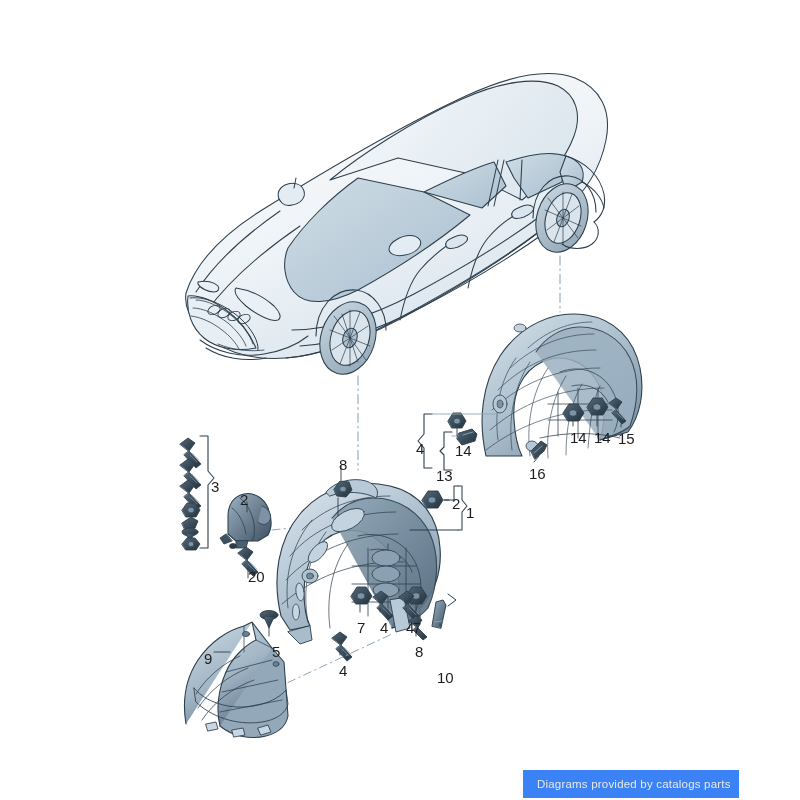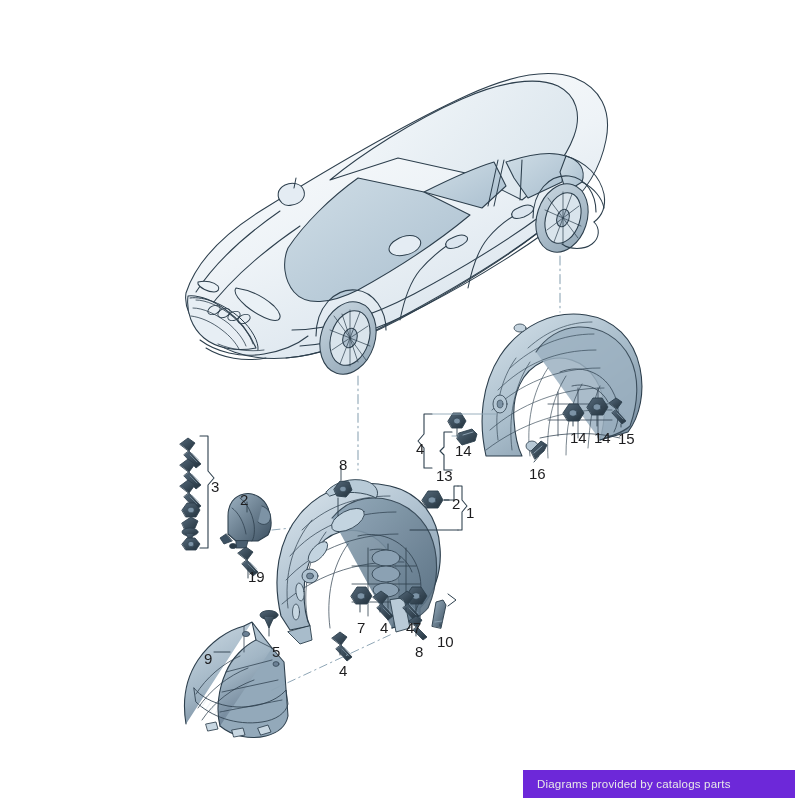--- a/index.html
+++ b/index.html
@@ -12,22 +12,22 @@
     font-family:"Liberation Sans",sans-serif;
     font-size:15px;
     color:#1d1d1f;
     line-height:1;
     white-space:nowrap;
     user-select:none;
   }
   #watermark{
     position:absolute;
     left:523px; top:770px;
-    width:272px; height:28px;
-    background:#6d28d9;
+    width:216px; height:28px;
+    background:#3b82f6;
     display:flex; align-items:center;
     box-sizing:border-box;
     padding-left:14px;
   }
   #watermark span{
     color:#e8e8e8;
     font-family:"Liberation Sans",sans-serif;
     font-size:11.5px;
     letter-spacing:.2px;
   }
@@ -600,29 +600,29 @@
   <div class="callout" style="left:452px;top:496px;">2</div>
   <div class="callout" style="left:211px;top:479px;">3</div>
   <div class="callout" style="left:380px;top:620px;">4</div>
   <div class="callout" style="left:406px;top:620px;">4</div>
   <div class="callout" style="left:339px;top:663px;">4</div>
   <div class="callout" style="left:272px;top:644px;">5</div>
   <div class="callout" style="left:357px;top:620px;">7</div>
   <div class="callout" style="left:413px;top:620px;">7</div>
   <div class="callout" style="left:339px;top:457px;">8</div>
   <div class="callout" style="left:204px;top:651px;">9</div>
-  <div class="callout" style="left:437px;top:634px;">10</div>
+  <div class="callout" style="left:437px;top:670px;">10</div>
   <div class="callout" style="left:415px;top:644px;">8</div>
   <div class="callout" style="left:416px;top:441px;">4</div>
   <div class="callout" style="left:436px;top:468px;">13</div>
   <div class="callout" style="left:455px;top:443px;">14</div>
   <div class="callout" style="left:570px;top:430px;">14</div>
   <div class="callout" style="left:594px;top:430px;">14</div>
   <div class="callout" style="left:618px;top:431px;">15</div>
   <div class="callout" style="left:529px;top:466px;">16</div>
   <div class="callout" style="left:240px;top:492px;">2</div>
-  <div class="callout" style="left:248px;top:569px;">19</div>
+  <div class="callout" style="left:248px;top:569px;">20</div>
 
   <div id="watermark">
     <span>Diagrams provided by catalogs parts</span>
   </div>
 
 </div>
 
 </body></html>

